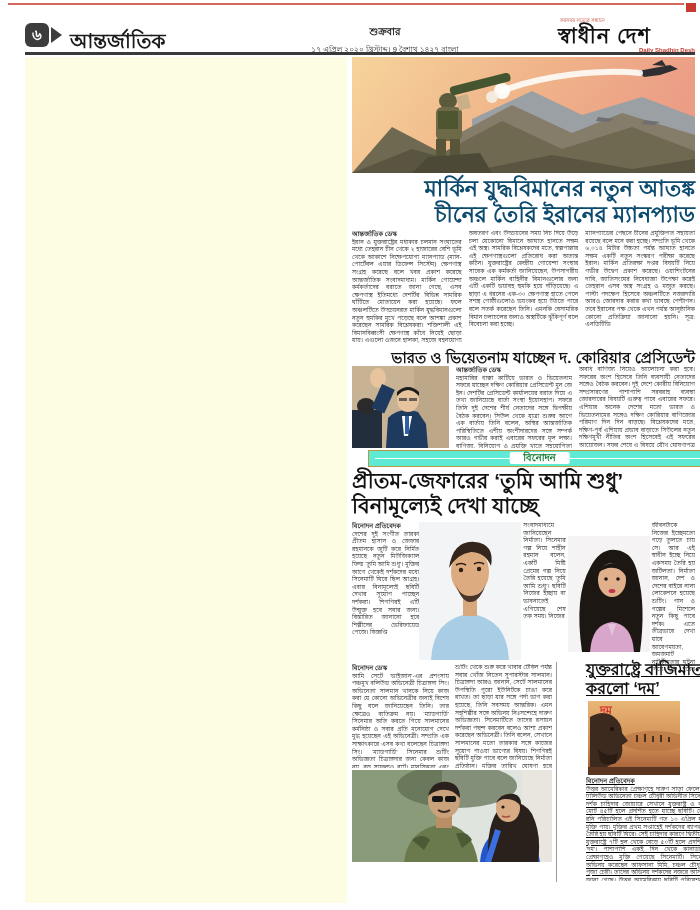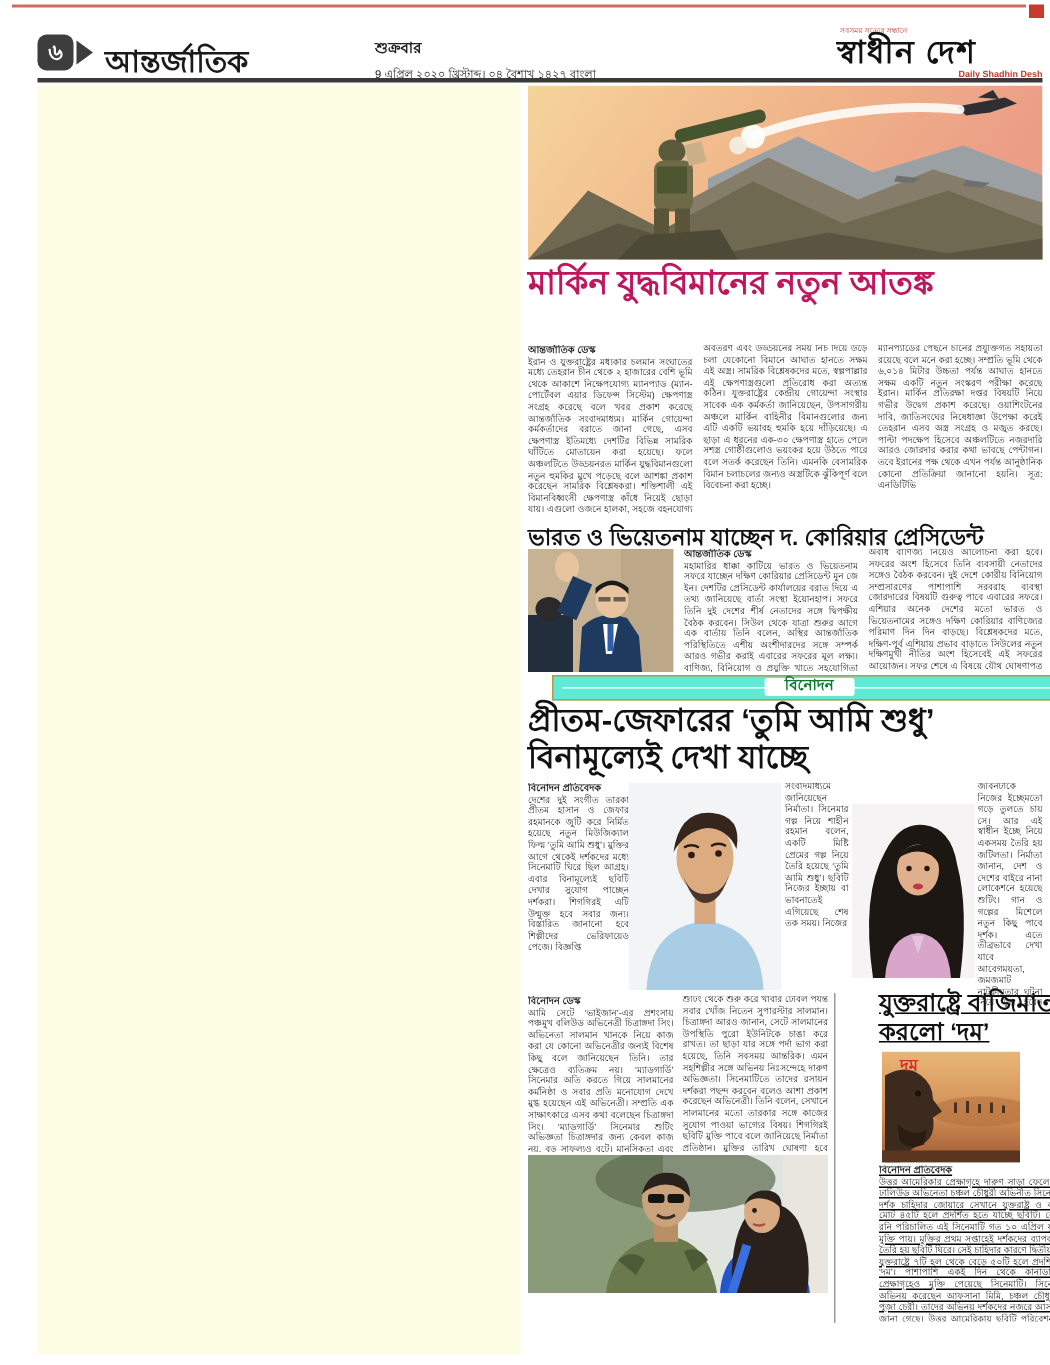--- a/index.html
+++ b/index.html
@@ -9,44 +9,44 @@
   .topline{position:absolute;left:8px;top:3px;width:676px;height:2px;background:#d4695f;}
   .corner-mark{position:absolute;right:4px;top:3px;width:10px;height:9px;background:#c63b2f;}
 
   
   .badge{position:absolute;left:25px;top:23px;display:flex;align-items:center;}
   .badge-box{width:24px;height:24px;background:#3d3d3d;border-radius:6px;color:#fff;
              font-size:15px;font-weight:bold;display:flex;align-items:center;justify-content:center;}
   .badge-arrow{width:0;height:0;border-top:8px solid transparent;border-bottom:8px solid transparent;
                border-left:11px solid #3d3d3d;margin-left:2px;}
   .section-title{position:absolute;left:70px;top:26px;font-size:20px;font-weight:800;color:#1a1a1a;}
-  .dateline{position:absolute;left:250px;top:24px;width:270px;text-align:left;color:#222;}
+  .dateline{position:absolute;left:250px;top:24px;width:270px;text-align:center;color:#222;}
   .weekday{font-size:10px;font-weight:bold;}
   .date{font-size:7.5px;margin-top:3px;}
   .masthead{position:absolute;left:558px;top:17px;width:137px;}
   .mast-tagline{font-size:5px;color:#c0392b;text-align:left;margin-left:2px;}
   .mast-title{font-size:21px;font-weight:900;color:#111;letter-spacing:1px;line-height:22px;
               font-family:Liberation Sans, sans-serif;}
   .mast-sub{font-size:6px;color:#c0392b;text-align:right;font-weight:bold;}
   .header-rule{position:absolute;left:25px;top:52px;width:670px;height:3px;background:#3a3a3a;}
 
   
   .cream{position:absolute;left:25px;top:57px;width:322px;height:846px;background:#fdfde4;}
 
   
   .bcol{font-size:6px;line-height:7.6px;text-align:justify;color:#222;overflow:hidden;}
   .byline{display:block;font-weight:bold;font-size:6.5px;margin-bottom:1px;}
 
   .hero{position:absolute;left:352px;top:57px;width:343px;height:116px;}
-  .h1{position:absolute;left:352px;top:176px;width:343px;text-align:left;
-      font-size:22px;font-weight:800;line-height:26px;color:#be185d;}
+  .h1{position:absolute;left:352px;top:176px;width:343px;text-align:right;
+      font-size:22px;font-weight:800;line-height:26px;color:#0c4a6e;}
   .body1{position:absolute;left:352px;top:230px;width:343px;height:114px;display:flex;gap:7px;}
   .body1 .bcol{flex:1;}
 
-  .h2{position:absolute;left:352px;top:346px;width:343px;text-align:left;
+  .h2{position:absolute;left:352px;top:346px;width:343px;text-align:right;
       font-size:15px;font-weight:800;color:#111;}
   .art2{position:absolute;left:352px;top:366px;width:343px;height:82px;display:flex;gap:7px;}
   .art2-photo{width:97px;height:82px;flex:none;}
   .art2 .bcol{flex:1;}
 
   .banner{position:absolute;left:368px;top:450px;width:343px;height:17px;background:#5eead4;
           border:1.5px solid #b99a3e;box-sizing:border-box;}
   .banner-line{position:absolute;left:6px;right:6px;top:6.5px;height:1.5px;background:#fff;}
   .banner-box{position:absolute;left:50%;top:1px;transform:translateX(-50%);background:#fff;
               padding:0 14px;height:12px;line-height:12px;font-size:10px;font-weight:800;
@@ -82,21 +82,21 @@
   <div class="topline"></div>
   <div class="corner-mark"></div>
 
   <div class="badge">
     <div class="badge-box">৬</div>
     <div class="badge-arrow"></div>
   </div>
   <div class="section-title">আন্তর্জাতিক</div>
   <div class="dateline">
     <div class="weekday">শুক্রবার</div>
-    <div class="date">9 এপ্রিল ২০২০ খ্রিস্টাব্দ। ০৪ বৈশাখ ১৪২৭ বাংলা</div>
+    <div class="date">১৭ এপ্রিল ২০২০ খ্রিস্টাব্দ। 9 বৈশাখ ১৪২৭ বাংলা</div>
   </div>
   <div class="masthead">
     <div class="mast-tagline">সবসময় সত্যের সন্ধানে</div>
     <div class="mast-title">স্বাধীন দেশ</div>
     <div class="mast-sub">Daily Shadhin Desh</div>
   </div>
   <div class="header-rule"></div>
 
   <div class="cream"></div>
 
@@ -128,20 +128,21 @@
     <rect x="84" y="50" width="26" height="34" rx="6" fill="#6e6a48"></rect>
     <rect x="86" y="54" width="20" height="18" fill="#4d5531"></rect>
     <rect x="84" y="82" width="10" height="26" fill="#585538"></rect>
     <rect x="98" y="82" width="10" height="26" fill="#585538"></rect>
     <rect x="98" y="30" width="62" height="9" rx="4" fill="#44552f" transform="rotate(-14 98 34)"></rect>
     <rect x="104" y="40" width="12" height="14" fill="#c9b089" transform="rotate(-14 104 40)"></rect>
     <polygon points="60,116 140,116 128,96 76,100" fill="#4c4936"></polygon>
   </svg>
   <div class="h1">
     <div>মার্কিন যুদ্ধবিমানের নতুন আতঙ্ক</div>
+    <div>চীনের তৈরি ইরানের ম্যানপ্যাড</div>
   </div>
   <div class="body1">
     <div class="bcol">
       <span class="byline">আন্তর্জাতিক ডেস্ক</span>
       <span>ইরান ও যুক্তরাষ্ট্রের মধ্যকার চলমান সংঘাতের মধ্যে তেহরান চীন থেকে ২ হাজারের বেশি ভূমি থেকে আকাশে নিক্ষেপযোগ্য ম্যানপ্যাড (ম্যান-পোর্টেবল এয়ার ডিফেন্স সিস্টেম) ক্ষেপণাস্ত্র সংগ্রহ করেছে বলে খবর প্রকাশ করেছে আন্তর্জাতিক সংবাদমাধ্যম। মার্কিন গোয়েন্দা কর্মকর্তাদের বরাতে জানা গেছে, এসব ক্ষেপণাস্ত্র ইতিমধ্যে দেশটির বিভিন্ন সামরিক ঘাঁটিতে মোতায়েন করা হয়েছে। ফলে অঞ্চলটিতে উড্ডয়নরত মার্কিন যুদ্ধবিমানগুলো নতুন হুমকির মুখে পড়েছে বলে আশঙ্কা প্রকাশ করেছেন সামরিক বিশ্লেষকরা। শক্তিশালী এই বিমানবিধ্বংসী ক্ষেপণাস্ত্র কাঁধে নিয়েই ছোড়া যায়। এগুলো ওজনে হালকা, সহজে বহনযোগ্য এবং দ্রুত স্থানান্তর করা যায়।</span>
     </div>
     <div class="bcol">অবতরণ এবং উড্ডয়নের সময় নিচ দিয়ে উড়ে চলা যেকোনো বিমানে আঘাত হানতে সক্ষম এই অস্ত্র। সামরিক বিশ্লেষকদের মতে, স্বল্পপাল্লার এই ক্ষেপণাস্ত্রগুলো প্রতিরোধ করা অত্যন্ত কঠিন। যুক্তরাষ্ট্রের কেন্দ্রীয় গোয়েন্দা সংস্থার সাবেক এক কর্মকর্তা জানিয়েছেন, উপসাগরীয় অঞ্চলে মার্কিন বাহিনীর বিমানগুলোর জন্য এটি একটি ভয়াবহ হুমকি হয়ে দাঁড়িয়েছে। এ ছাড়া এ ধরনের এক-৩০ ক্ষেপণাস্ত্র হাতে পেলে সশস্ত্র গোষ্ঠীগুলোও ভয়ংকর হয়ে উঠতে পারে বলে সতর্ক করেছেন তিনি। এমনকি বেসামরিক বিমান চলাচলের জন্যও অস্ত্রটিকে ঝুঁকিপূর্ণ বলে বিবেচনা করা হচ্ছে।</div>
     <div class="bcol">ম্যানপ্যাডের পেছনে চীনের প্রযুক্তিগত সহায়তা রয়েছে বলে মনে করা হচ্ছে। সম্প্রতি ভূমি থেকে ৬,০১৪ মিটার উচ্চতা পর্যন্ত আঘাত হানতে সক্ষম একটি নতুন সংস্করণ পরীক্ষা করেছে ইরান। মার্কিন প্রতিরক্ষা দপ্তর বিষয়টি নিয়ে গভীর উদ্বেগ প্রকাশ করেছে। ওয়াশিংটনের দাবি, জাতিসংঘের নিষেধাজ্ঞা উপেক্ষা করেই তেহরান এসব অস্ত্র সংগ্রহ ও মজুত করছে। পাল্টা পদক্ষেপ হিসেবে অঞ্চলটিতে নজরদারি আরও জোরদার করার কথা ভাবছে পেন্টাগন। তবে ইরানের পক্ষ থেকে এখন পর্যন্ত আনুষ্ঠানিক কোনো প্রতিক্রিয়া জানানো হয়নি। সূত্র: এনডিটিভি</div>
   </div>
 

